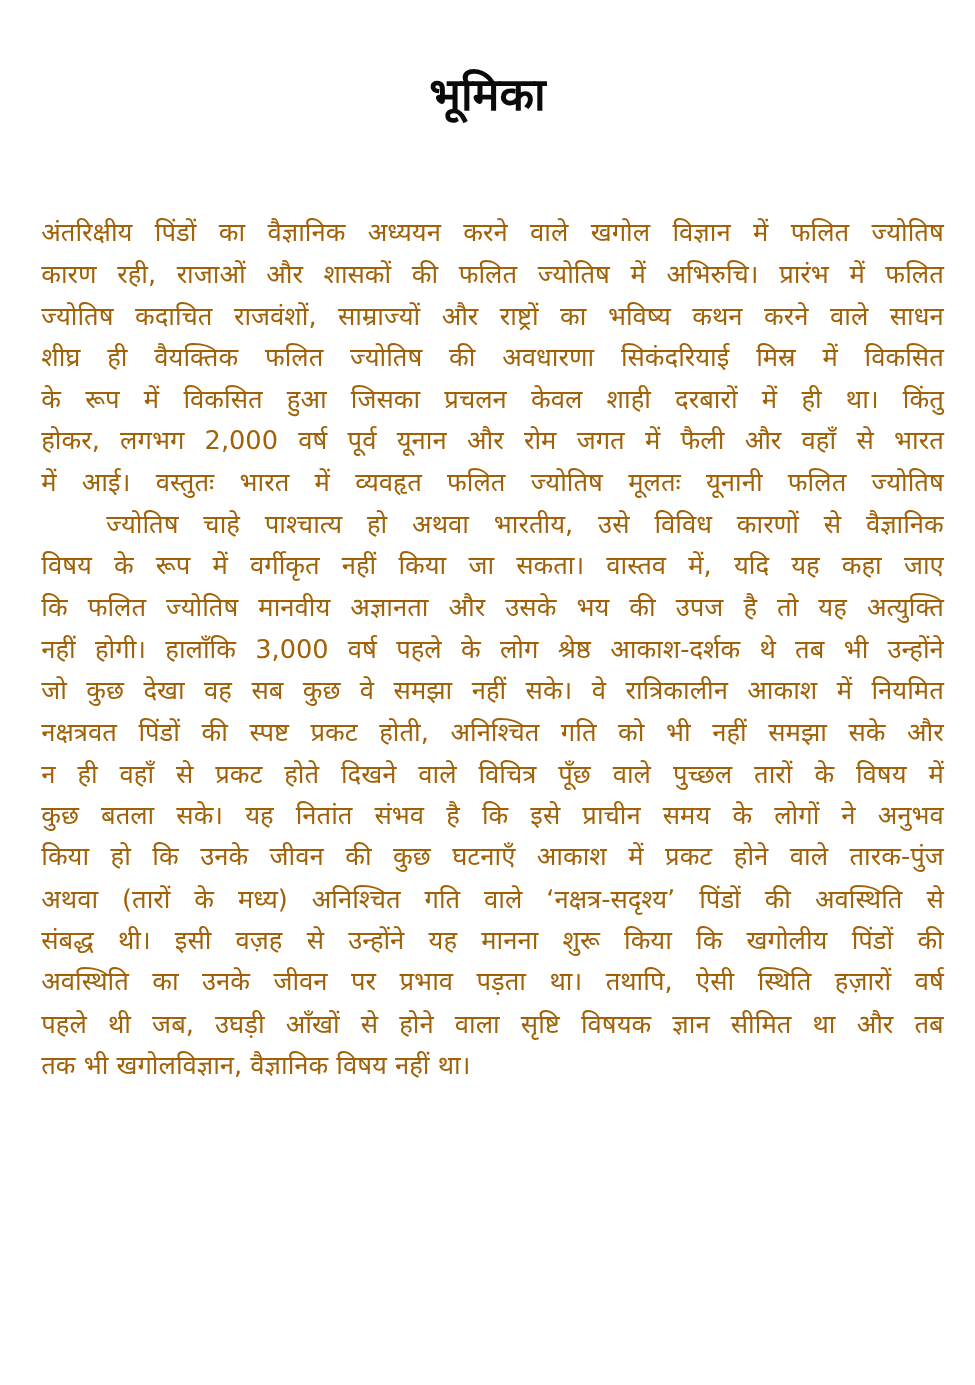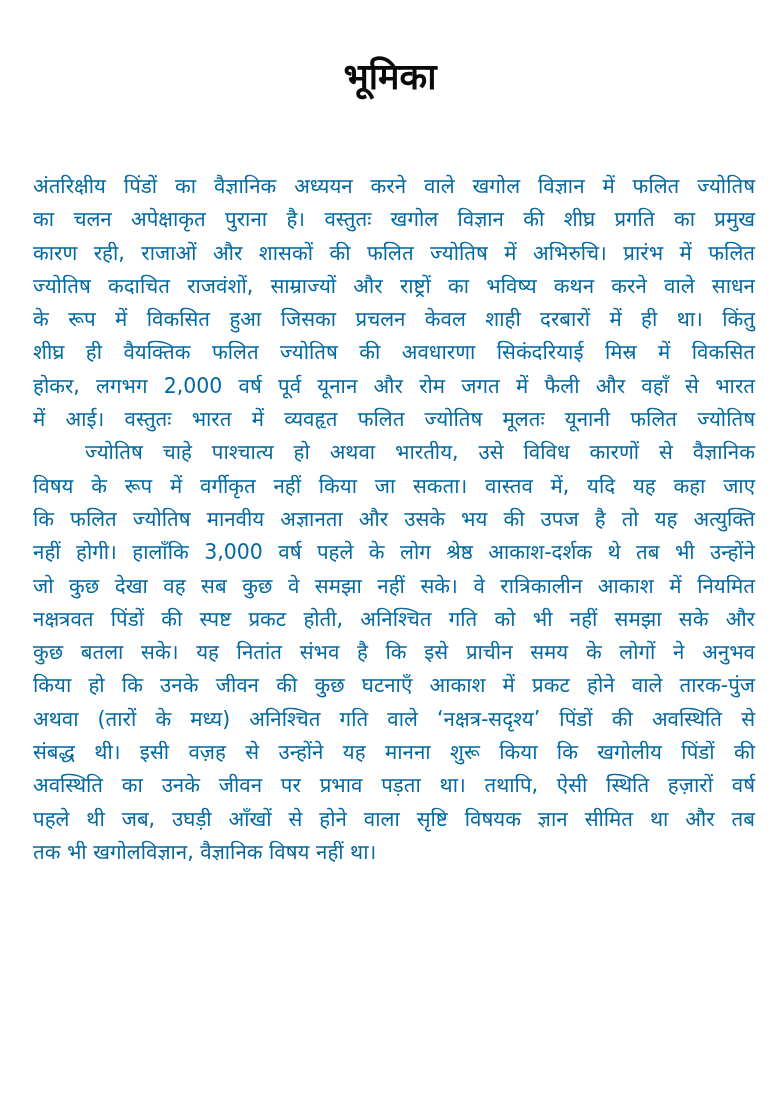--- a/index.html
+++ b/index.html
@@ -40,53 +40,53 @@
       width: 722px;
     }
     .line {
       display: block;
       height: 33.3px;
       line-height: 33.3px;
       font-size: 20.5px;
       white-space: nowrap;
       text-align: justify;
       text-align-last: justify;
-      color: #0369a1;
+      color: #a16207;
     }
     .line.last {
       text-align-last: left;
     }
     .line.indent {
       padding-left: 52px;
     }
   </style>
 </head>
 <body>
 
 <div class="page">
   <div class="title">भूमिका</div>
 
   <div class="body-text">
     <div>
       <span class="line">अंतरिक्षीय पिंडों का वैज्ञानिक अध्ययन करने वाले खगोल विज्ञान में फलित ज्योतिष</span>
-      <span class="line">का चलन अपेक्षाकृत पुराना है। वस्तुतः खगोल विज्ञान की शीघ्र प्रगति का प्रमुख</span>
       <span class="line">कारण रही, राजाओं और शासकों की फलित ज्योतिष में अभिरुचि। प्रारंभ में फलित</span>
       <span class="line">ज्योतिष कदाचित राजवंशों, साम्राज्यों और राष्ट्रों का भविष्य कथन करने वाले साधन</span>
+      <span class="line">शीघ्र ही वैयक्तिक फलित ज्योतिष की अवधारणा सिकंदरियाई मिस्र में विकसित</span>
       <span class="line">के रूप में विकसित हुआ जिसका प्रचलन केवल शाही दरबारों में ही था। किंतु</span>
-      <span class="line">शीघ्र ही वैयक्तिक फलित ज्योतिष की अवधारणा सिकंदरियाई मिस्र में विकसित</span>
       <span class="line">होकर, लगभग 2,000 वर्ष पूर्व यूनान और रोम जगत में फैली और वहाँ से भारत</span>
       <span class="line">में आई। वस्तुतः भारत में व्यवहृत फलित ज्योतिष मूलतः यूनानी फलित ज्योतिष</span>
     </div>
     <div>
       <span class="line indent">ज्योतिष चाहे पाश्चात्य हो अथवा भारतीय, उसे विविध कारणों से वैज्ञानिक</span>
       <span class="line">विषय के रूप में वर्गीकृत नहीं किया जा सकता। वास्तव में, यदि यह कहा जाए</span>
       <span class="line">कि फलित ज्योतिष मानवीय अज्ञानता और उसके भय की उपज है तो यह अत्युक्ति</span>
       <span class="line">नहीं होगी। हालाँकि 3,000 वर्ष पहले के लोग श्रेष्ठ आकाश-दर्शक थे तब भी उन्होंने</span>
       <span class="line">जो कुछ देखा वह सब कुछ वे समझा नहीं सके। वे रात्रिकालीन आकाश में नियमित</span>
       <span class="line">नक्षत्रवत पिंडों की स्पष्ट प्रकट होती, अनिश्चित गति को भी नहीं समझा सके और</span>
+      <span class="line">न ही वहाँ से प्रकट होते दिखने वाले विचित्र पूँछ वाले पुच्छल तारों के विषय में</span>
       <span class="line">कुछ बतला सके। यह नितांत संभव है कि इसे प्राचीन समय के लोगों ने अनुभव</span>
       <span class="line">किया हो कि उनके जीवन की कुछ घटनाएँ आकाश में प्रकट होने वाले तारक-पुंज</span>
       <span class="line">अथवा (तारों के मध्य) अनिश्चित गति वाले ‘नक्षत्र-सदृश्य’ पिंडों की अवस्थिति से</span>
       <span class="line">संबद्ध थी। इसी वज़ह से उन्होंने यह मानना शुरू किया कि खगोलीय पिंडों की</span>
       <span class="line">अवस्थिति का उनके जीवन पर प्रभाव पड़ता था। तथापि, ऐसी स्थिति हज़ारों वर्ष</span>
       <span class="line">पहले थी जब, उघड़ी आँखों से होने वाला सृष्टि विषयक ज्ञान सीमित था और तब</span>
       <span class="line last">तक भी खगोलविज्ञान, वैज्ञानिक विषय नहीं था।</span>
     </div>
   </div>
 </div>

